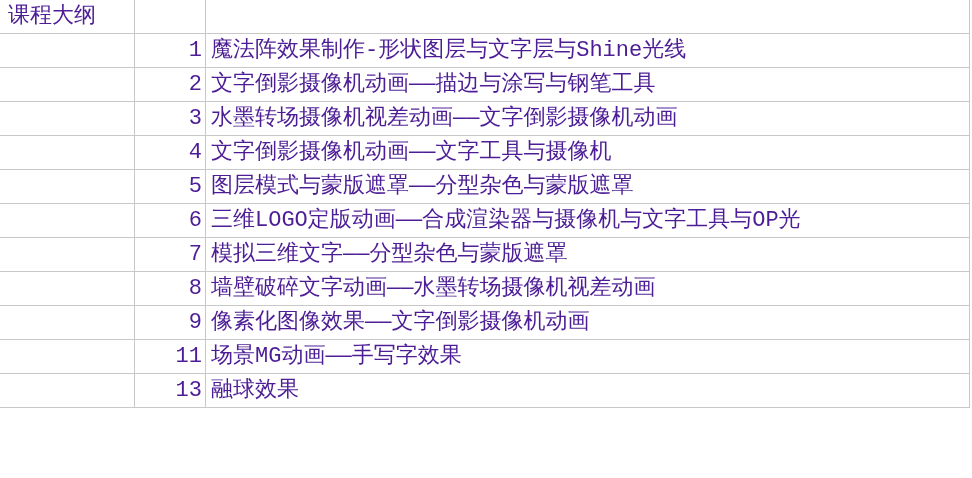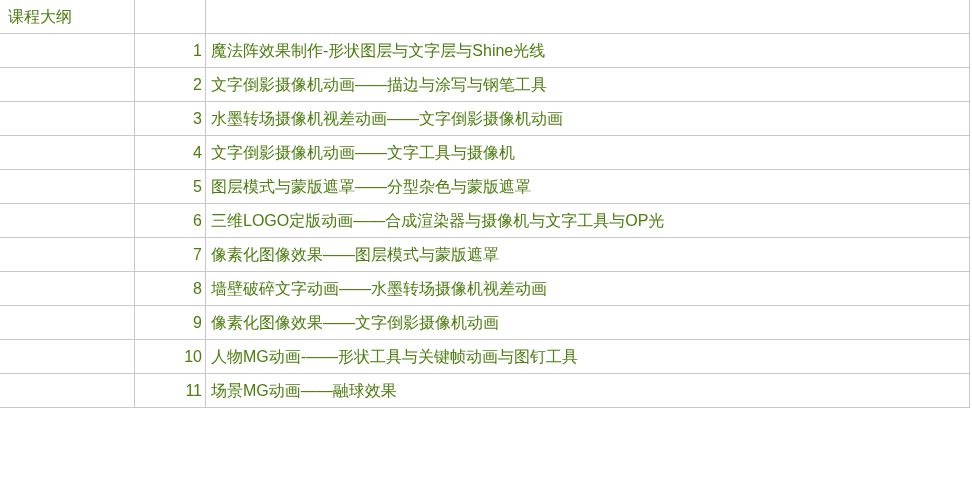--- a/index.html
+++ b/index.html
@@ -1,23 +1,23 @@
 <!DOCTYPE html>
 <html><head>
 <meta charset="utf-8">
 <style>
   html, body { margin: 0; padding: 0; background: #ffffff; }
   body { width: 972px; height: 478px; overflow: hidden; position: relative; }
   .sheet {
     position: absolute; left: 0; top: 0;
     border-collapse: collapse;
     table-layout: fixed;
-    font-family: Liberation Sans, sans-serif;
-    font-size: 16px;
-    color: #4d7c0f;
+    font-family: Liberation Mono, monospace;
+    font-size: 22px;
+    color: #4c1d95;
   }
   .sheet td {
     border: 1px solid #c8c8c8;
     height: 33px;
     padding: 0 4px;
     white-space: nowrap;
     overflow: hidden;
     vertical-align: middle;
     line-height: 33px;
   }
@@ -64,36 +64,36 @@
       <td class="col-c">图层模式与蒙版遮罩——分型杂色与蒙版遮罩</td>
     </tr>
     <tr>
       <td class="col-a"></td>
       <td class="col-b">6</td>
       <td class="col-c">三维LOGO定版动画——合成渲染器与摄像机与文字工具与OP光</td>
     </tr>
     <tr>
       <td class="col-a"></td>
       <td class="col-b">7</td>
-      <td class="col-c">像素化图像效果——图层模式与蒙版遮罩</td>
+      <td class="col-c">模拟三维文字——分型杂色与蒙版遮罩</td>
     </tr>
     <tr>
       <td class="col-a"></td>
       <td class="col-b">8</td>
       <td class="col-c">墙壁破碎文字动画——水墨转场摄像机视差动画</td>
     </tr>
     <tr>
       <td class="col-a"></td>
       <td class="col-b">9</td>
       <td class="col-c">像素化图像效果——文字倒影摄像机动画</td>
     </tr>
     <tr>
       <td class="col-a"></td>
-      <td class="col-b">10</td>
-      <td class="col-c">人物MG动画-——形状工具与关键帧动画与图钉工具</td>
+      <td class="col-b">11</td>
+      <td class="col-c">场景MG动画——手写字效果</td>
     </tr>
     <tr>
       <td class="col-a"></td>
-      <td class="col-b">11</td>
-      <td class="col-c">场景MG动画——融球效果</td>
+      <td class="col-b">13</td>
+      <td class="col-c">融球效果</td>
     </tr>
   </tbody>
 </table>
 
 </body></html>

